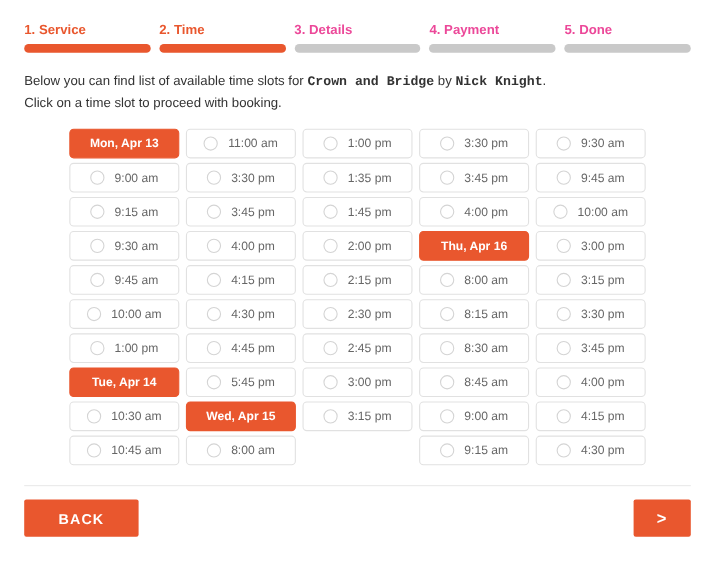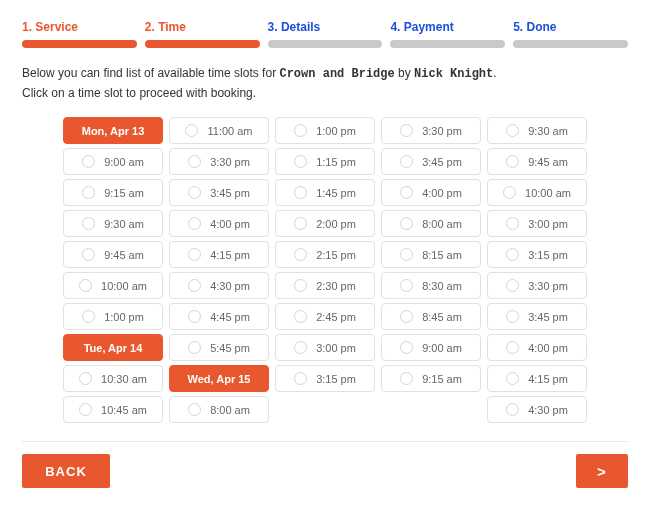--- a/index.html
+++ b/index.html
@@ -7,21 +7,21 @@
     font-family: -apple-system, Helvetica, Arial, sans-serif;
     width: 650px;
     height: 520px;
     padding: 20px 22px;
     font-size: 12px;
     color: #333;
     background:#fff;
   }
   .steps { display: flex; gap: 8px; margin-bottom: 6px; }
   .step { flex: 1; }
-  .step-label { font-size: 12px; font-weight: 700; color: #1d4ed8; margin-bottom: 6px; }
+  .step-label { font-size: 12px; font-weight: 700; color: #ec4899; margin-bottom: 6px; }
   .step.active .step-label { color: #e9572e; }
   .step-bar { height: 8px; border-radius: 4px; background: #c9c9c9; }
   .step.active .step-bar { background: #e9572e; }
   .intro { margin-top: 16px; line-height: 1.6; color: #333; margin-bottom: 14px; }
   .intro b { font-weight: 700; font-family: Liberation Mono, monospace; }
   .grid-wrap { display: flex; justify-content: center; }
   .grid { display: flex; gap: 6px; }
   .col { display: flex; flex-direction: column; gap: 4px; width: 100px; }
   .cell {
     display: flex; align-items: center; justify-content: center;
@@ -36,21 +36,21 @@
     background: #e9572e; color: #fff; border-color: #e9572e;
     font-weight: 700; cursor: default;
   }
   .divider { border: none; border-top: 1px solid #e9e9e9; margin: 18px 0 12px; }
   .footer { display: flex; justify-content: space-between; align-items: center; }
   .btn {
     background: #e9572e; color: #fff; border: none;
     font-weight: 800; letter-spacing: 1px; cursor: pointer;
     border-radius: 2px;
   }
-  .btn.back { width: 88px; height: 34px; font-size: 13px; }
+  .btn.back { width: 104px; height: 34px; font-size: 13px; }
   .btn.next { width: 52px; height: 34px; font-size: 15px; }
 </style>
 </head>
 <body>
 
 <div class="steps">
     <div class="step active">
       <div class="step-label">1. Service</div>
       <div class="step-bar"></div>
     </div>
@@ -160,21 +160,21 @@
           <span>8:00 am</span>
         </div>
       </div>
       <div class="col">
         <div class="cell">
           <span class="radio"></span>
           <span>1:00 pm</span>
         </div>
         <div class="cell">
           <span class="radio"></span>
-          <span>1:15 pm</span>
+          <span>1:35 pm</span>
         </div>
         <div class="cell">
           <span class="radio"></span>
           <span>1:45 pm</span>
         </div>
         <div class="cell">
           <span class="radio"></span>
           <span>2:00 pm</span>
         </div>
         <div class="cell">
@@ -203,20 +203,23 @@
           <span class="radio"></span>
           <span>3:30 pm</span>
         </div>
         <div class="cell">
           <span class="radio"></span>
           <span>3:45 pm</span>
         </div>
         <div class="cell">
           <span class="radio"></span>
           <span>4:00 pm</span>
+        </div>
+        <div class="cell header">
+          <span>Thu, Apr 16</span>
         </div>
         <div class="cell">
           <span class="radio"></span>
           <span>8:00 am</span>
         </div>
         <div class="cell">
           <span class="radio"></span>
           <span>8:15 am</span>
         </div>
         <div class="cell">

